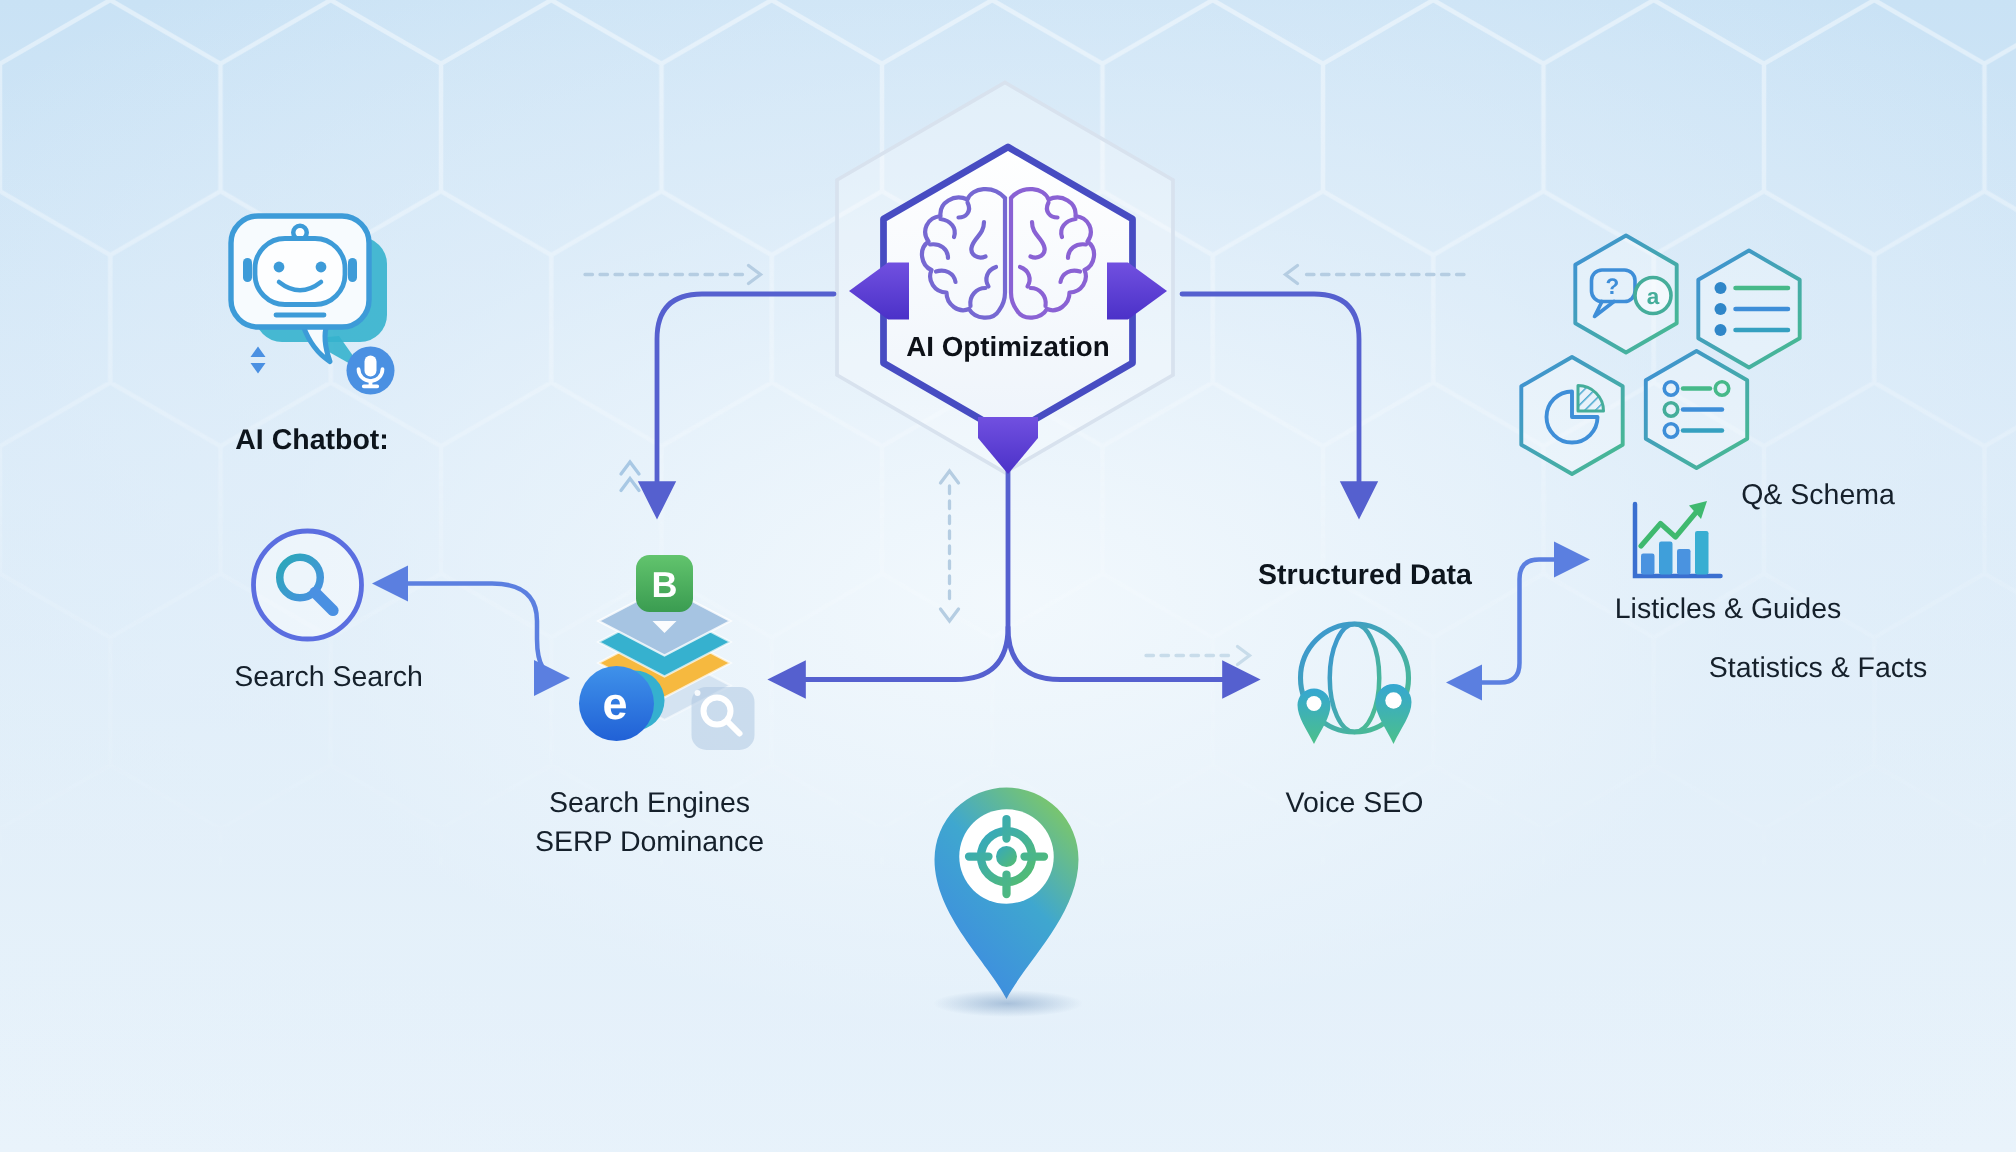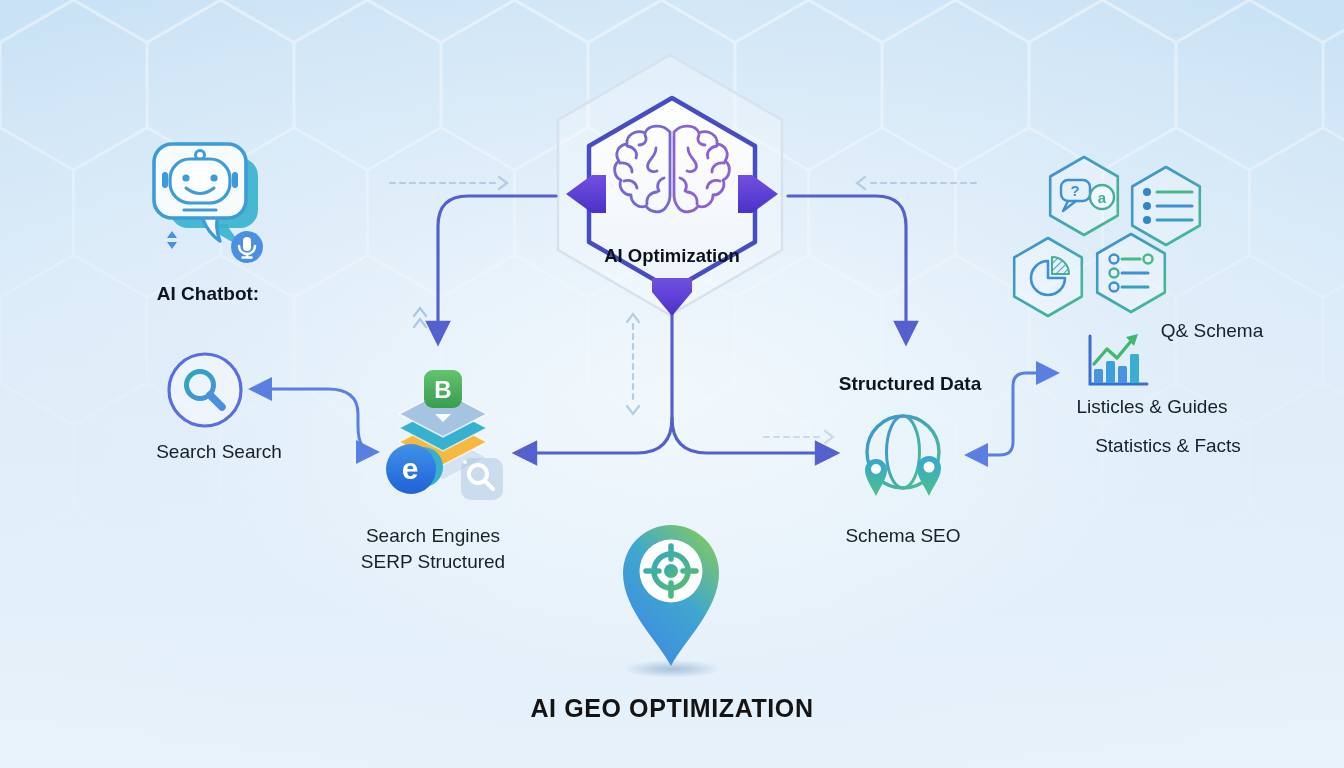--- a/index.html
+++ b/index.html
@@ -275,31 +275,30 @@
   <g transform="translate(614,516)">
     <path d="M57,150 C45,126 9,94 9,57 A48,48 0 1 1 105,57 C105,94 69,126 57,150 Z" fill="url(#pinGrad)"></path>
     <circle cx="57" cy="55" r="31.5" fill="#ffffff"></circle>
     <circle cx="57" cy="55" r="17" fill="none" stroke="url(#tGrad)" stroke-width="5.5"></circle>
     <path d="M57,30 V43 M57,67 V80 M32,55 H45 M69,55 H82" stroke="url(#tGrad)" stroke-width="5.5" stroke-linecap="round"></path>
     <circle cx="57" cy="55" r="7" fill="url(#tGrad)"></circle>
   </g>
   <ellipse cx="672" cy="669" rx="50" ry="9" fill="url(#shadowGrad)"></ellipse>
 </svg>
 
-<div class="hex-label" style="left:672px; top:220px;margin-top:25px;">AI Optimization</div>
+<div class="hex-label" style="left:672px; top:220px;">AI Optimization</div>
 
 <div class="lbl bold" style="left:208px; top:282px;">AI Chatbot:</div>
 
 <div class="lbl" style="left:219px; top:440px;">Search Search</div>
 
 <div class="lbl" style="left:433px; top:524px;">Search Engines</div>
-<div class="lbl" style="left:433px; top:550px;">SERP Structured</div>
+<div class="lbl" style="left:433px; top:550px;">SERP Dominance</div>
 
 <div class="lbl bold" style="left:910px; top:372px;text-align:right;">Structured Data</div>
-<div class="lbl" style="left:903px; top:524px;">Schema SEO</div>
+<div class="lbl" style="left:903px; top:524px;">Voice SEO</div>
 
 <div class="lbl" style="left:1212px; top:319px;">Q&amp; Schema</div>
 <div class="lbl" style="left:1152px; top:395px;">Listicles &amp; Guides</div>
-<div class="lbl" style="left:1168px; top:434px;">Statistics &amp; Facts</div>
-
-<div class="main-title" style="left:672px; top:694px;">AI GEO OPTIMIZATION</div>
+<div class="lbl" style="left:1212px; top:434px;">Statistics &amp; Facts</div>
+
 
 </div>
 
 </body></html>

